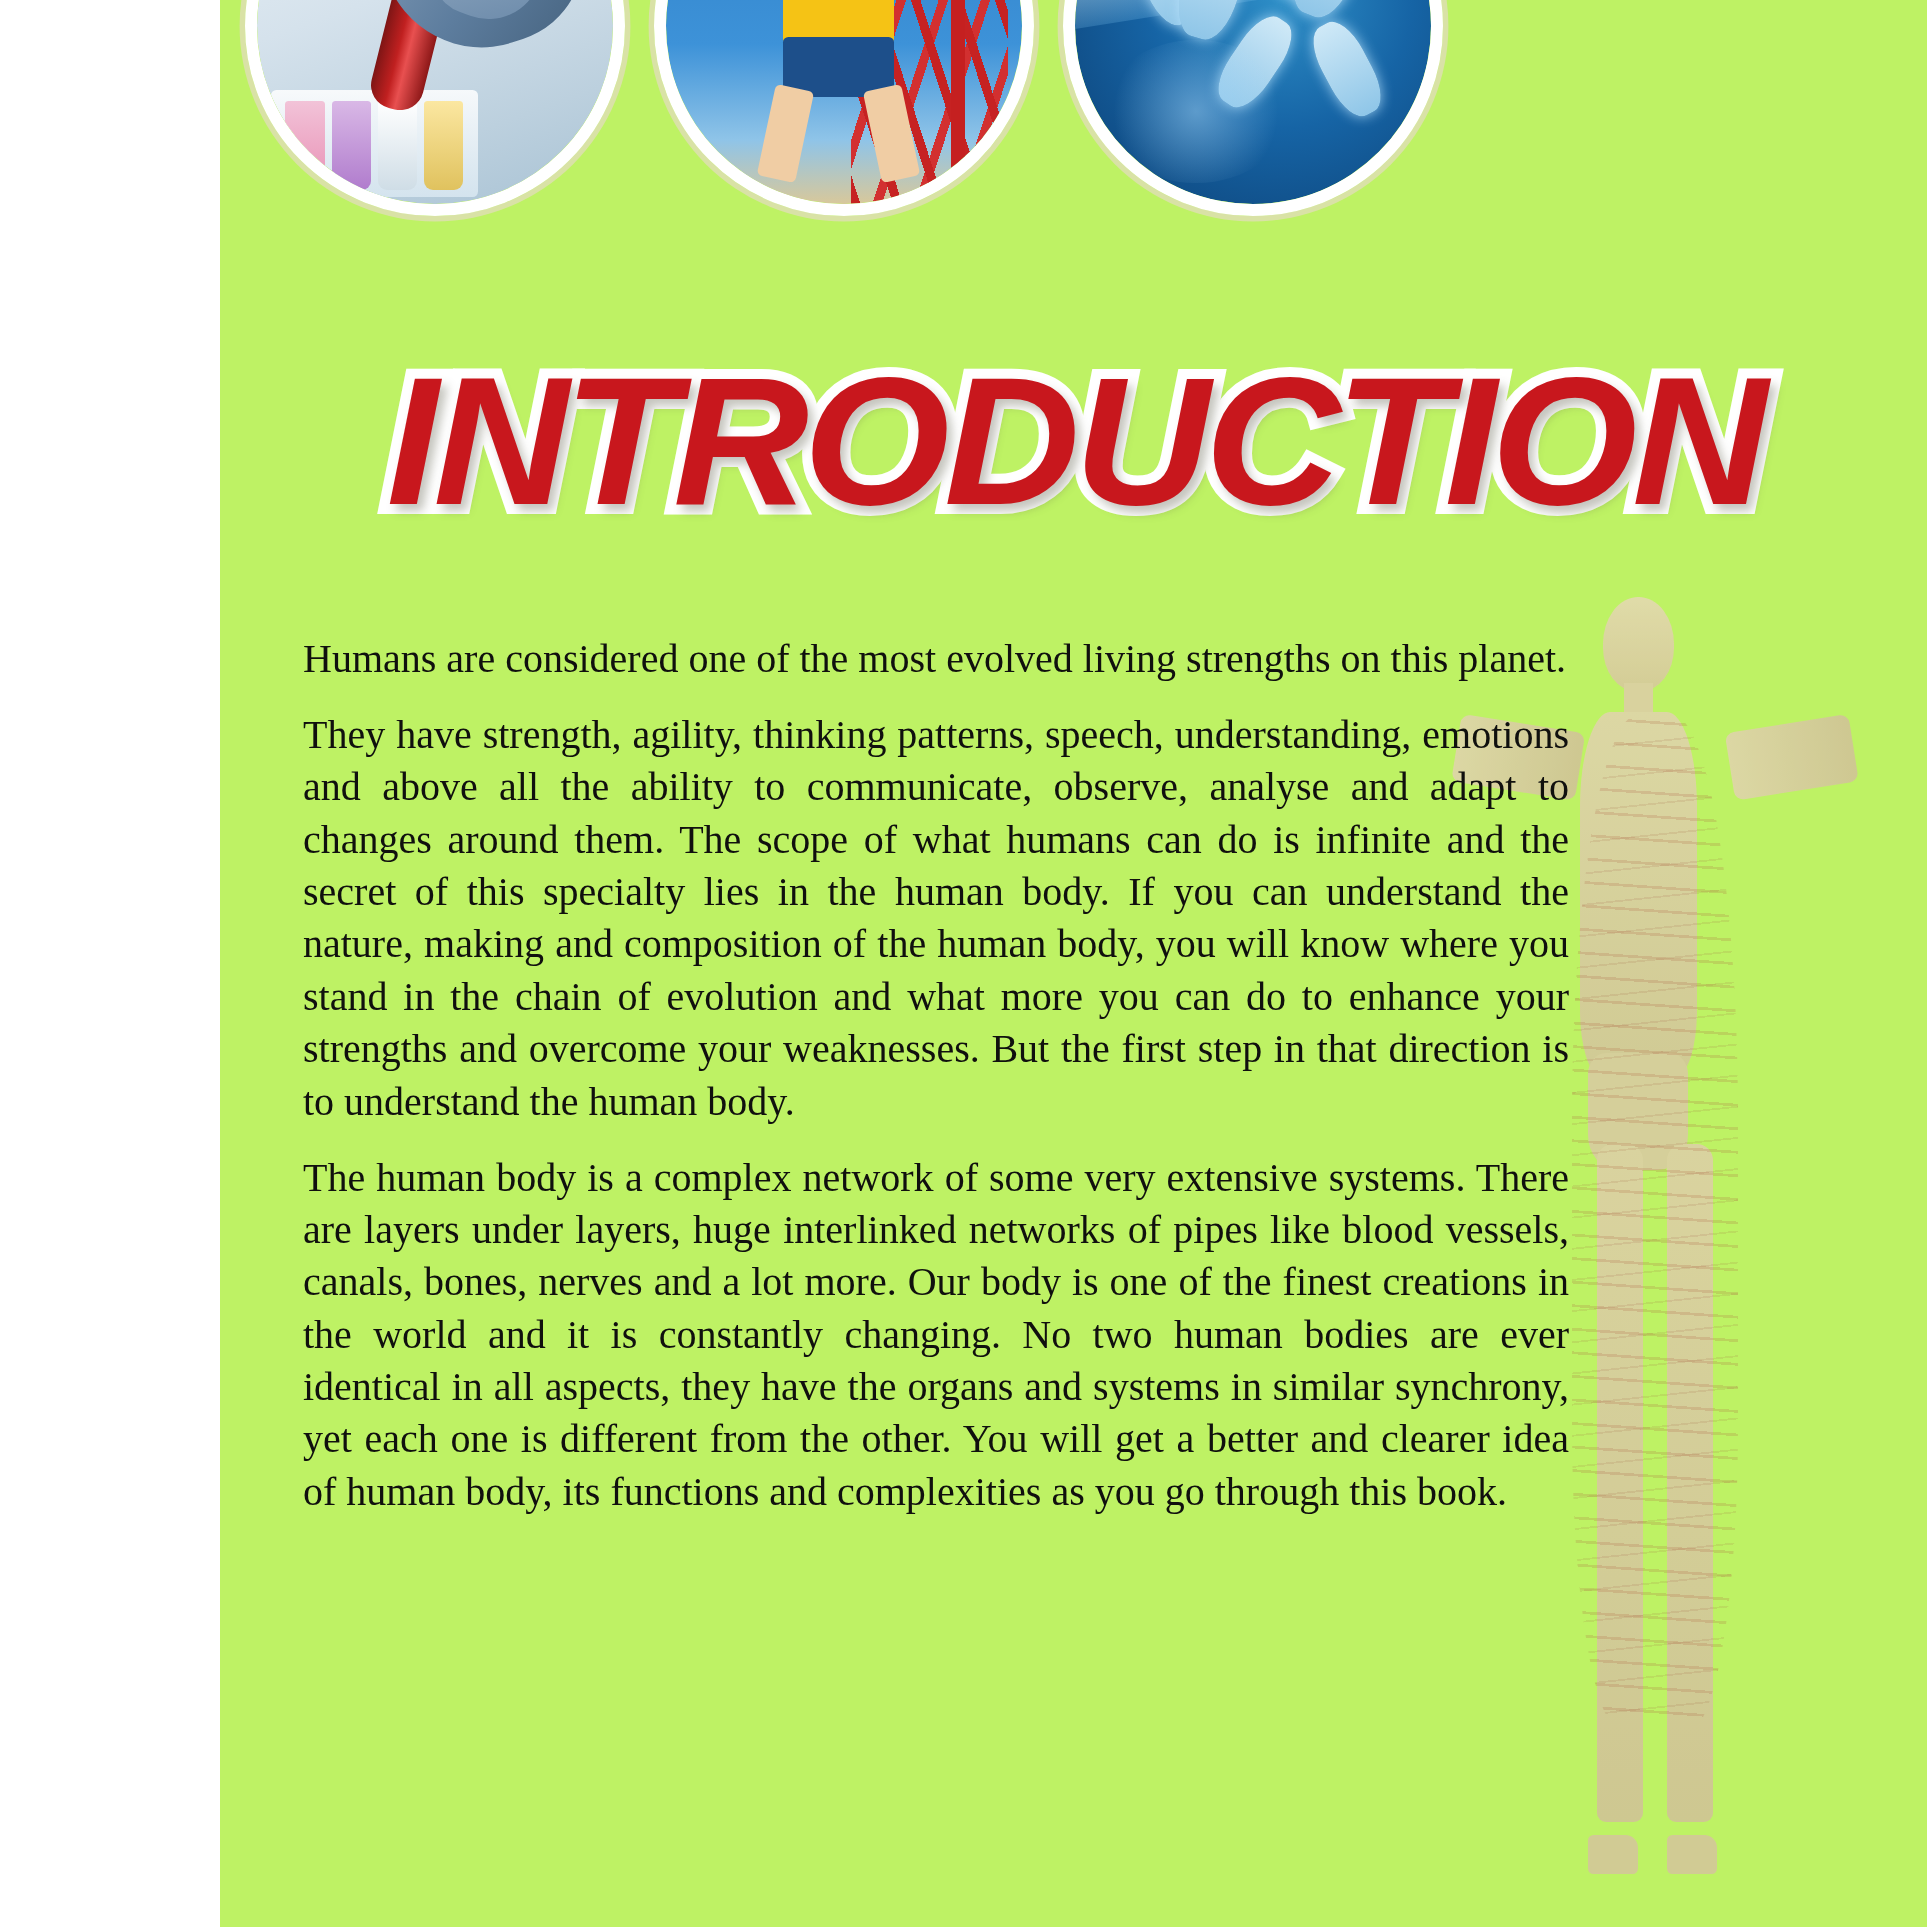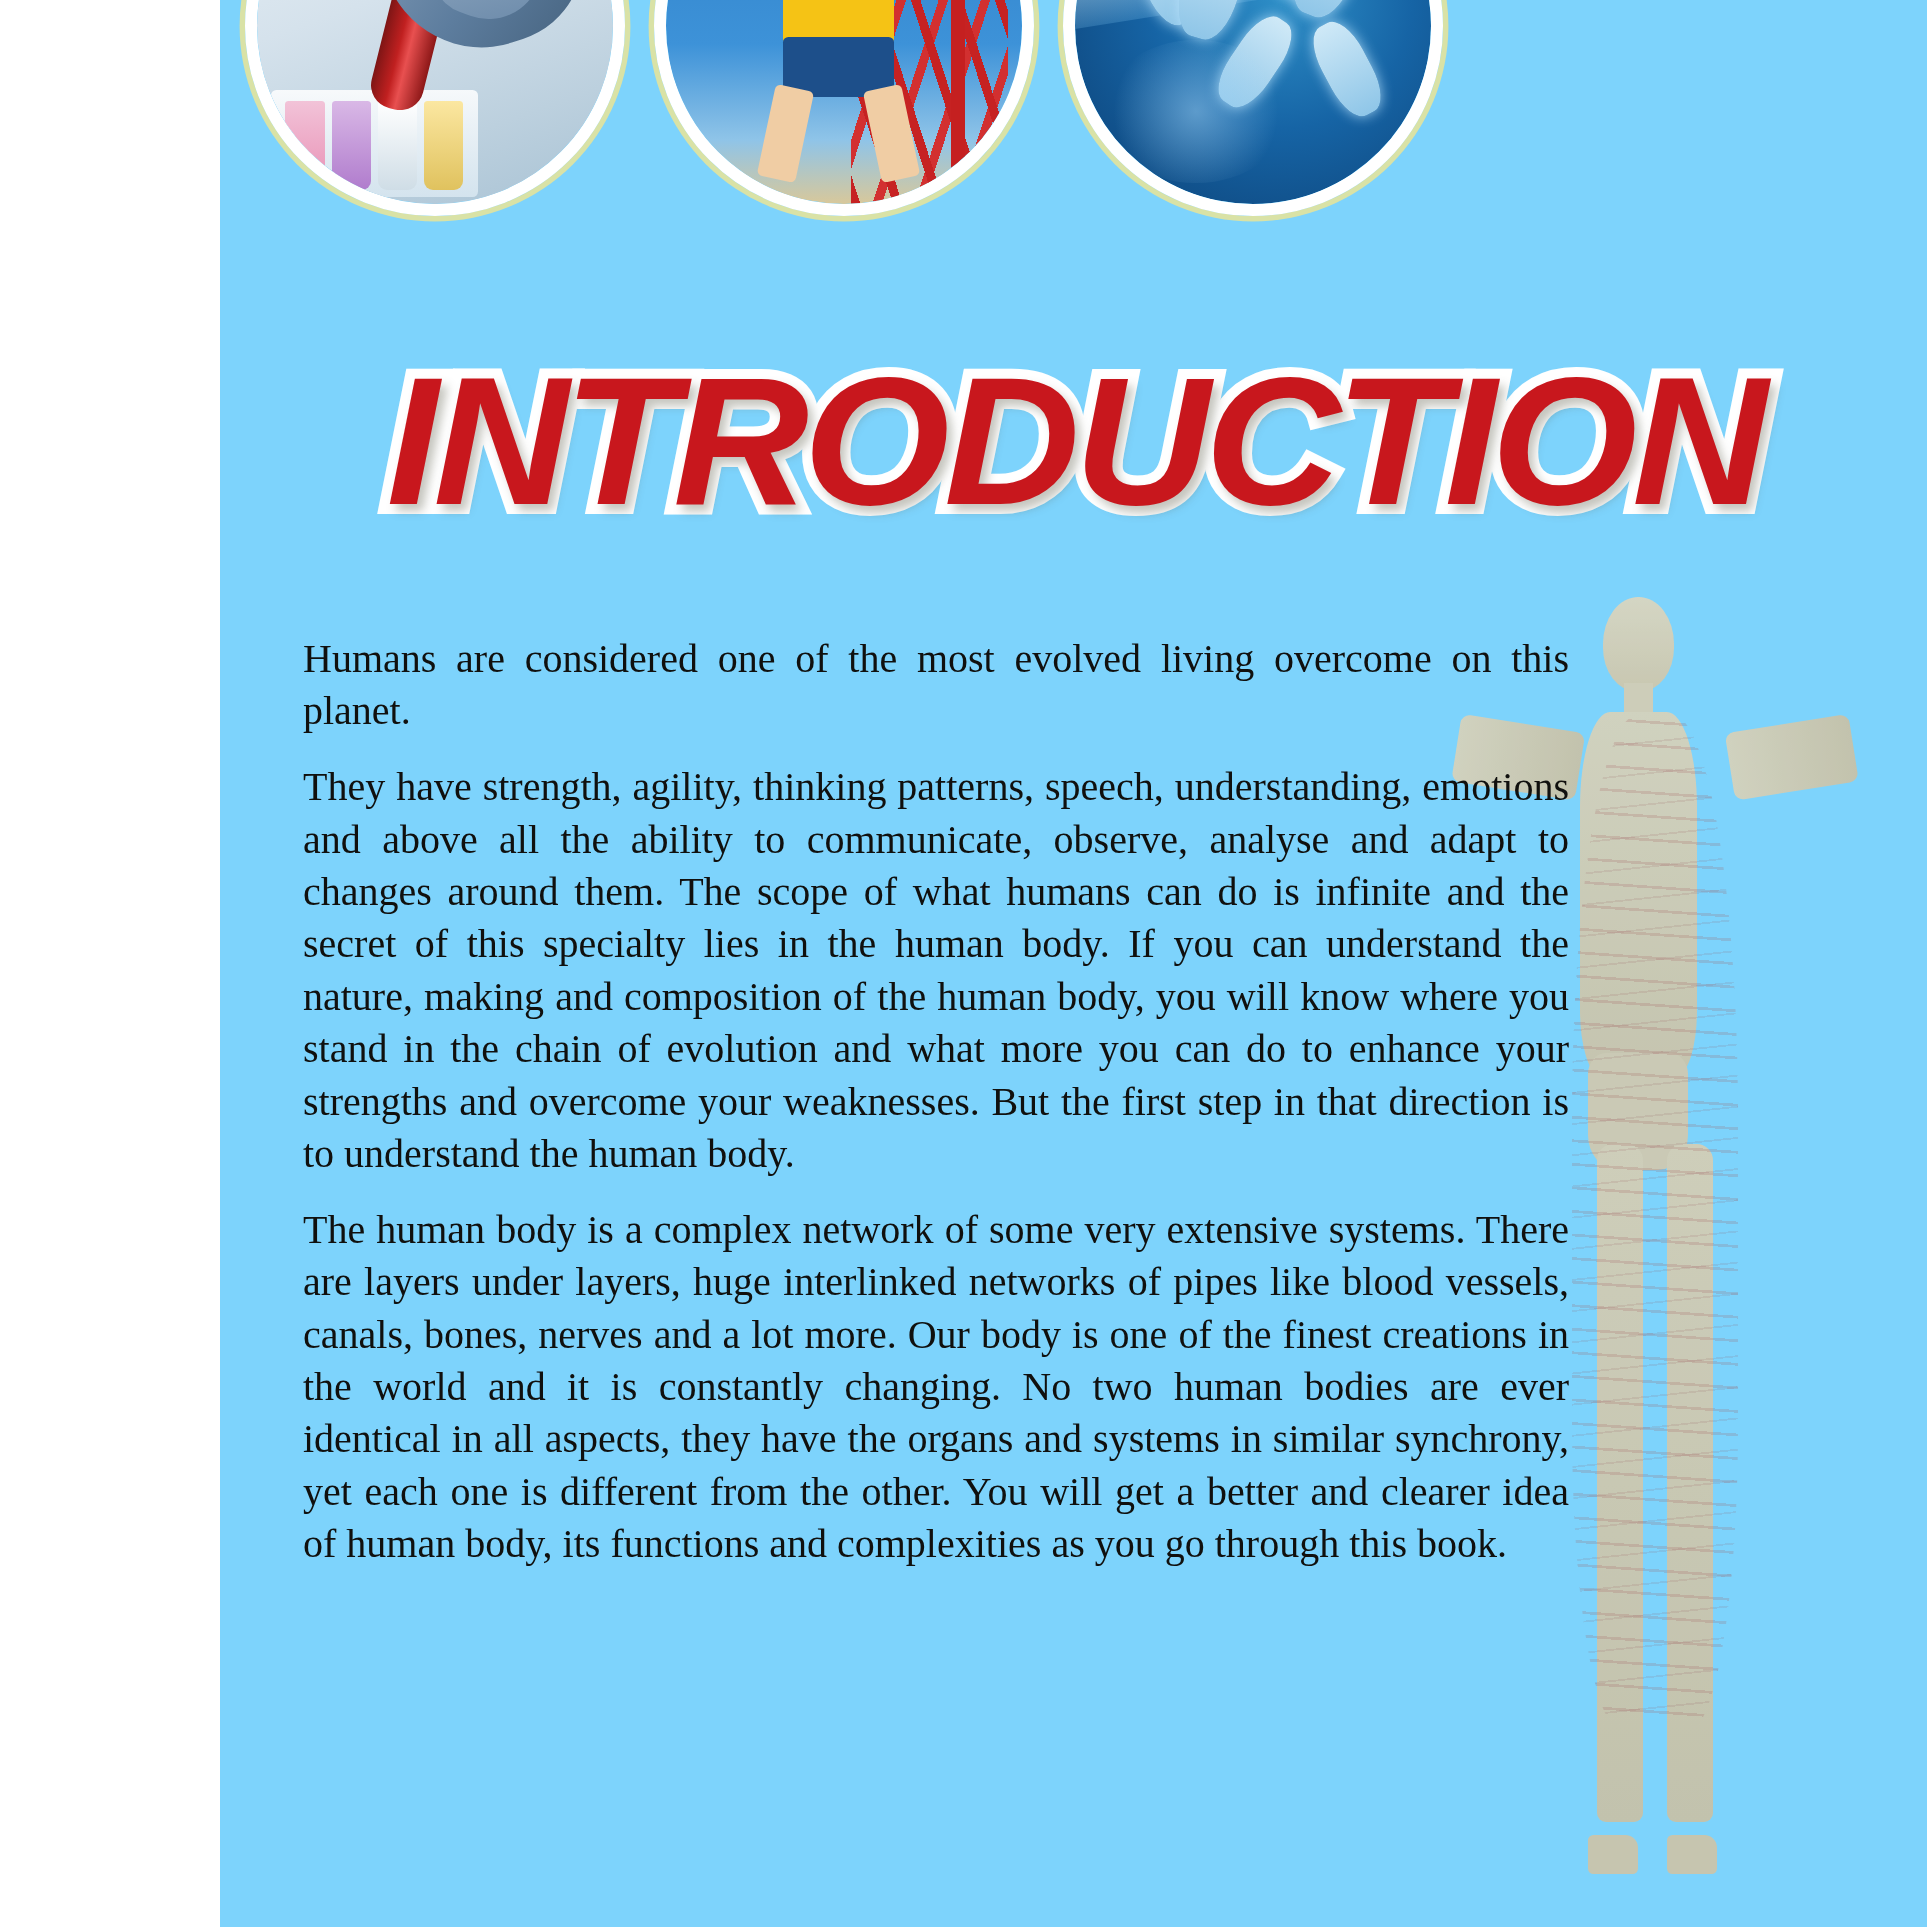--- a/index.html
+++ b/index.html
@@ -13,21 +13,21 @@
     font-family: "Liberation Serif", serif;
     overflow: hidden;
   }
 
   .page {
     position: absolute;
     left: 220px;
     top: 0;
     width: 1708px;
     height: 1928px;
-    background: #7dd3fc;
+    background: #bef264;
     overflow: hidden;
   }
 
   
   .photo-strip {
     position: absolute;
     left: 0;
     top: -280px;
     width: 1708px;
     height: 543px;
@@ -365,19 +365,19 @@
     <div class="fig-torso"></div>
     <div class="fig-hip"></div>
     <div class="fig-leg fig-leg-l"></div>
     <div class="fig-leg fig-leg-r"></div>
     <div class="fig-foot fig-foot-l"></div>
     <div class="fig-foot fig-foot-r"></div>
     <div class="fig-vessels"></div>
   </div>
 
   <div class="body-text">
-    <p>Humans are considered one of the most evolved living overcome on this planet.</p>
+    <p>Humans are considered one of the most evolved living strengths on this planet.</p>
     <p>They have strength, agility, thinking patterns, speech, understanding, emotions and above all the ability to communicate, observe, analyse and adapt to changes around them. The scope of what humans can do is infinite and the secret of this specialty lies in the human body. If you can understand the nature, making and composition of the human body, you will know where you stand in the chain of evolution and what more you can do to enhance your strengths and overcome your weaknesses. But the first step in that direction is to understand the human body.</p>
     <p>The human body is a complex network of some very extensive systems. There are layers under layers, huge interlinked networks of pipes like blood vessels, canals, bones, nerves and a lot more. Our body is one of the finest creations in the world and it is constantly changing. No two human bodies are ever identical in all aspects, they have the organs and systems in similar synchrony, yet each one is different from the other. You will get a better and clearer idea of human body, its functions and complexities as you go through this book.</p>
   </div>
 
 </div>
 
 
 </body></html>

